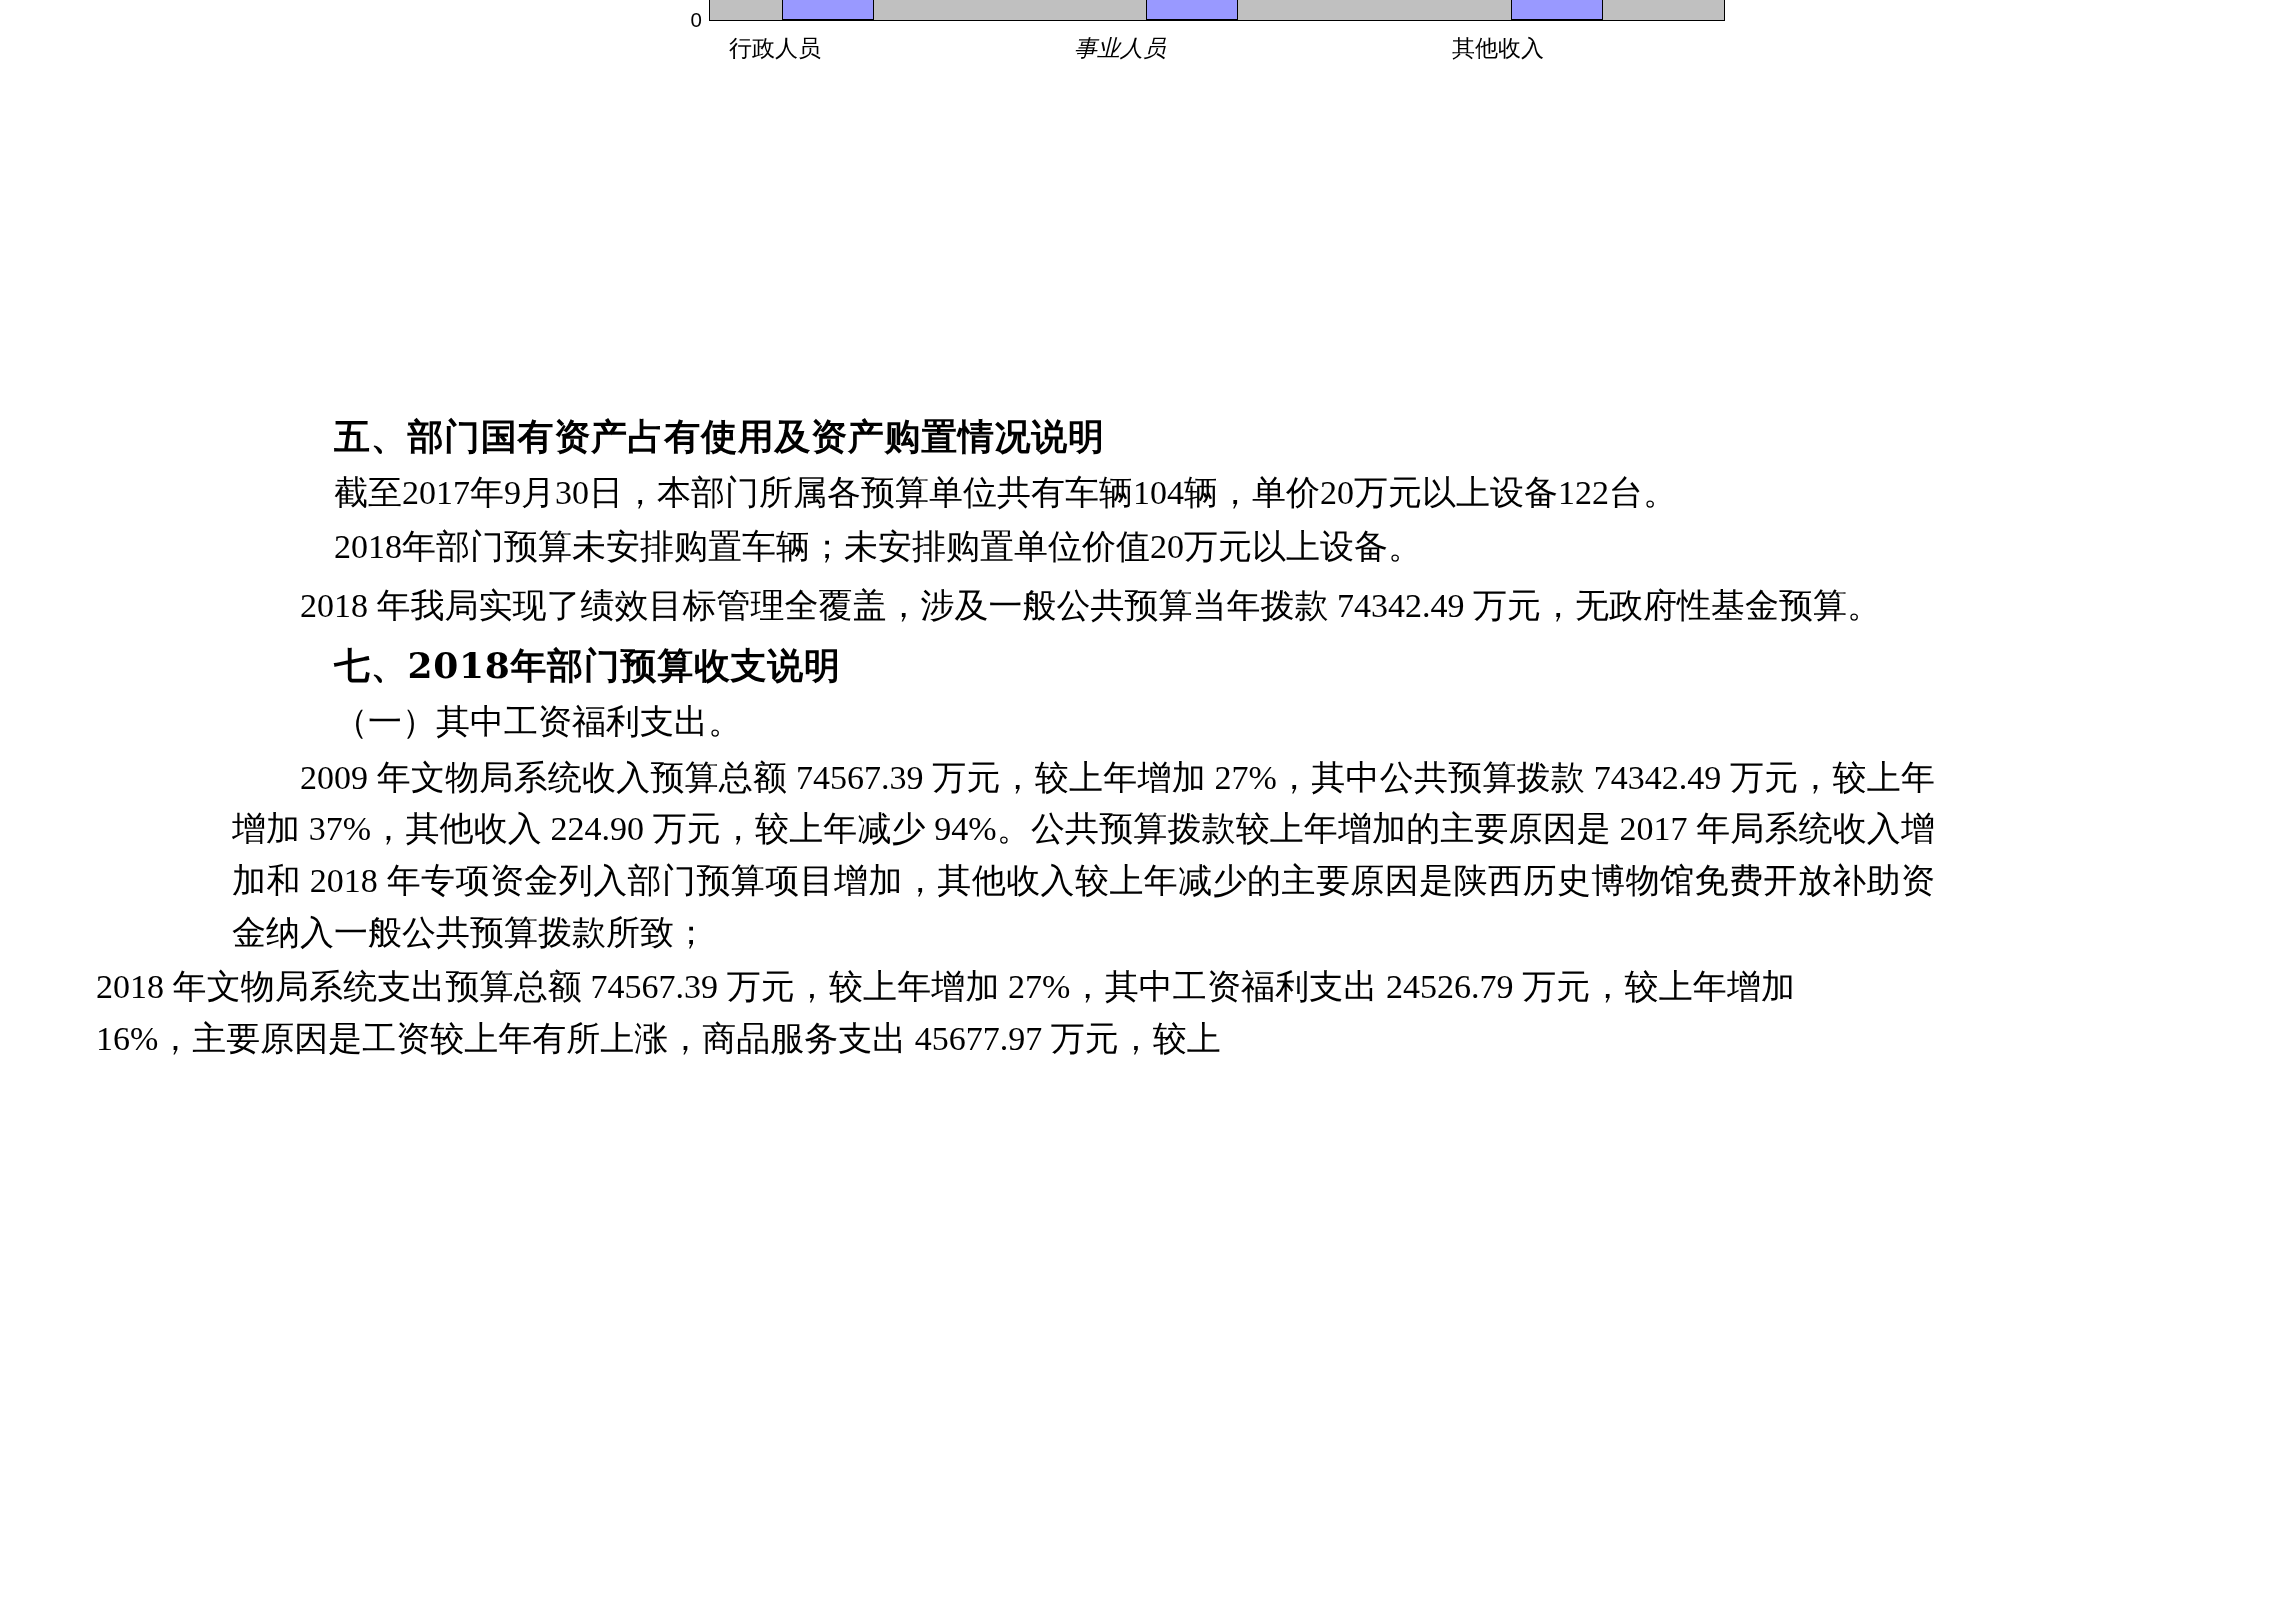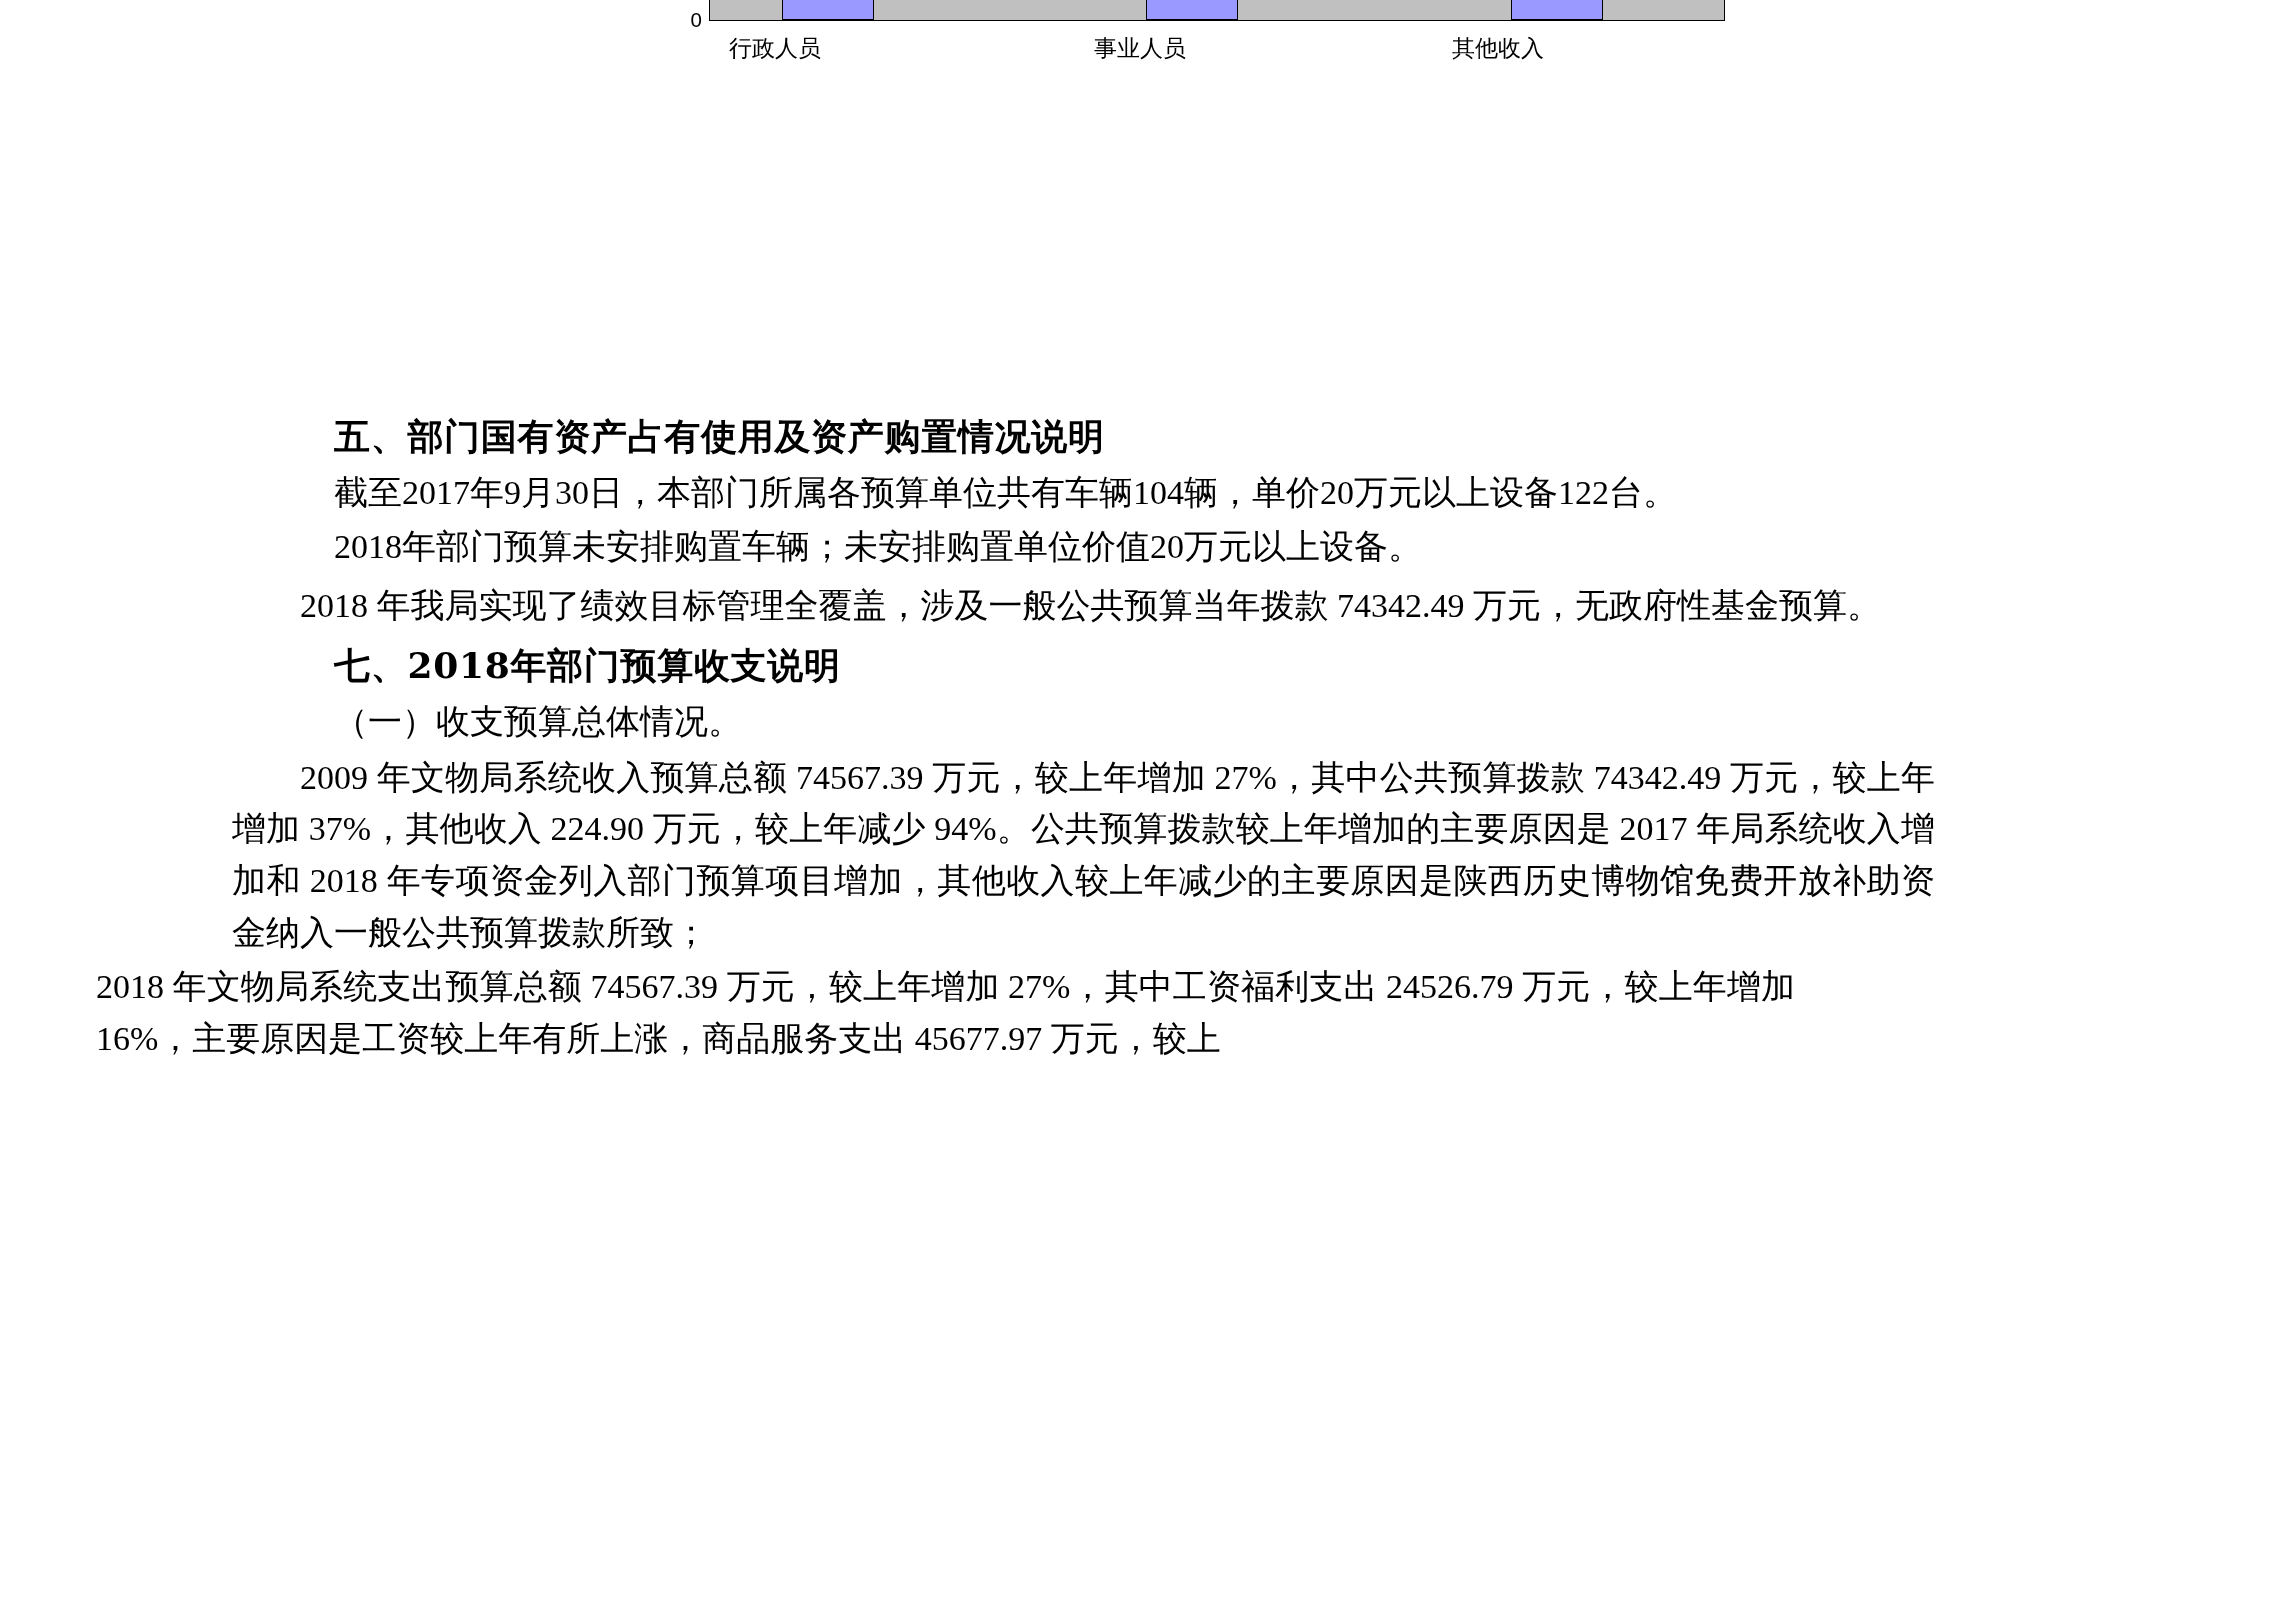--- a/index.html
+++ b/index.html
@@ -119,39 +119,39 @@
     <div class="ytick-row" style="top: 303px;">0</div>
 
     <div class="chart-plot">
 
       <div class="bar" style="left: 72px; width: 92px; height: 21px;"></div>
       <div class="bar" style="left: 436px; width: 92px; height: 312px;"></div>
       <div class="bar" style="left: 801px; width: 92px; height: 177px;"></div>
     </div>
 
     <div class="xlabel" style="left: 409px; width: 191px;">行政人员</div>
-    <div class="xlabel" style="left: 774px; width: 191px;">事业人员</div>
+    <div class="xlabel" style="left: 754px; width: 191px; font-style: italic;">事业人员</div>
     <div class="xlabel" style="left: 1132px; width: 205px;">其他收入</div>
 
   </div>
 
   <div class="body-text">
 
     <div class="block">
       <div class="h2">五、部门国有资产占有使用及资产购置情况说明</div>
       <p class="para">截至2017年9月30日，本部门所属各预算单位共有车辆104辆，单价20万元以上设备122台。</p>
       <p class="para">2018年部门预算未安排购置车辆；未安排购置单位价值20万元以上设备。</p>
     </div>
 
     <div class="block">
       <p class="para hang">2018 年我局实现了绩效目标管理全覆盖，涉及一般公共预算当年拨款 74342.49 万元，无政府性基金预算。</p>
     </div>
 
     <div class="block">
       <div class="h2">七、2018年部门预算收支说明</div>
-      <div class="sub">（一）收支预算总体情况。</div>
+      <div class="sub">（一）其中工资福利支出。</div>
       <p class="para hang">2009 年文物局系统收入预算总额 74567.39 万元，较上年增加 27%，其中公共预算拨款 74342.49 万元，较上年增加 37%，其他收入 224.90 万元，较上年减少 94%。公共预算拨款较上年增加的主要原因是 2017 年局系统收入增加和 2018 年专项资金列入部门预算项目增加，其他收入较上年减少的主要原因是陕西历史博物馆免费开放补助资金纳入一般公共预算拨款所致；</p>
       <p class="para full">2018 年文物局系统支出预算总额 74567.39 万元，较上年增加 27%，其中工资福利支出 24526.79 万元，较上年增加 16%，主要原因是工资较上年有所上涨，商品服务支出 45677.97 万元，较上</p>
     </div>
 
   </div>
 </div>
 
 
 </body></html>

